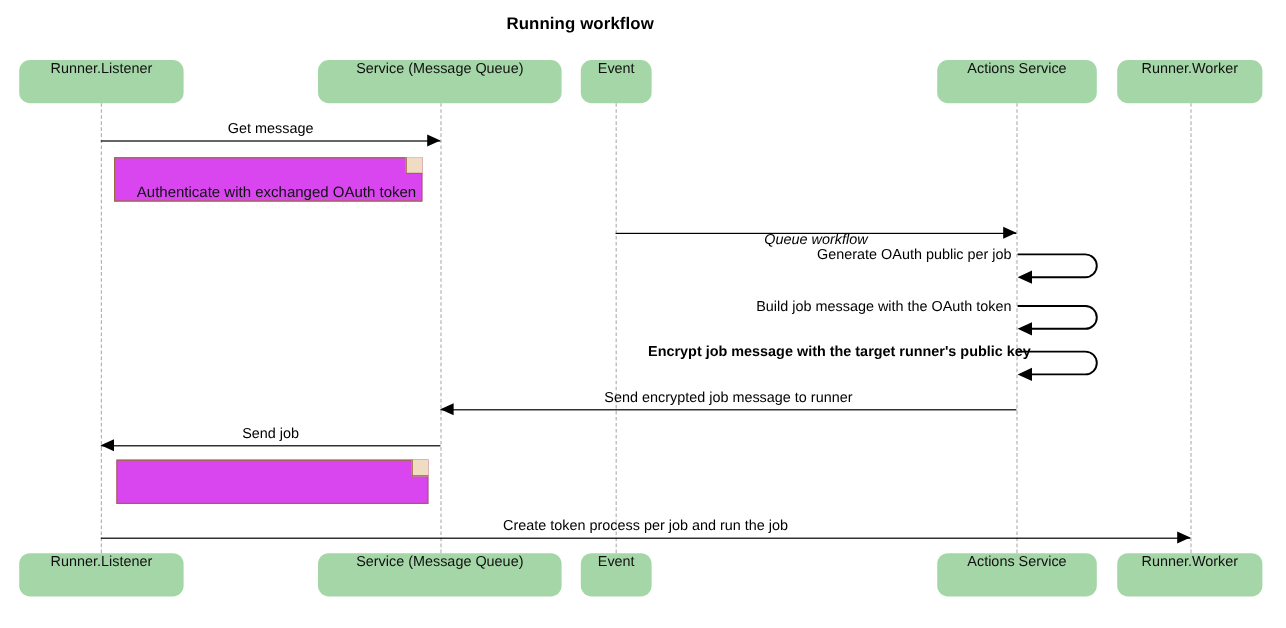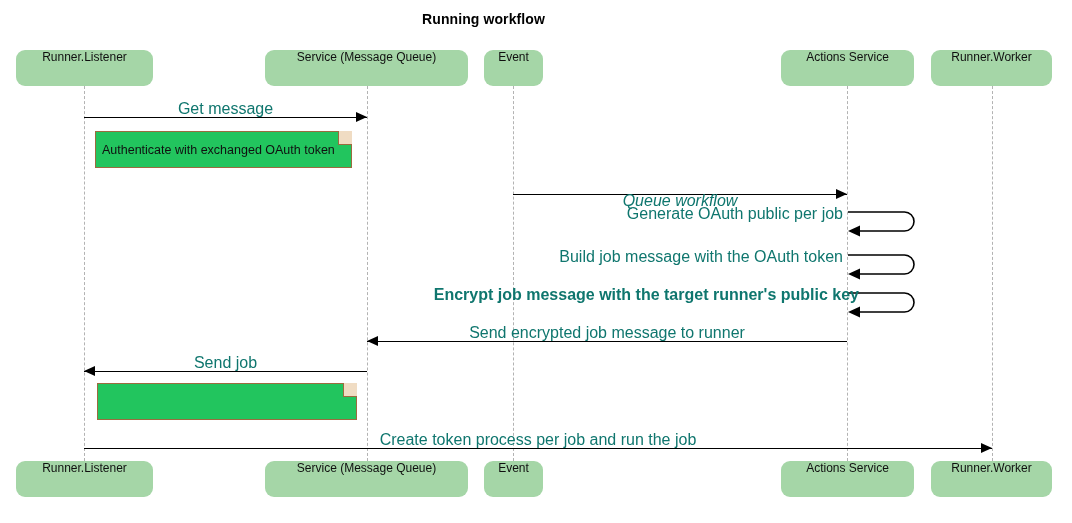--- a/index.html
+++ b/index.html
@@ -59,35 +59,35 @@
     border-bottom: 5.5px solid transparent;
   }
   .arrow-head.right {
     border-left: 11px solid #000000;
   }
   .arrow-head.left {
     border-right: 11px solid #000000;
   }
   .msg-label {
     position: absolute;
-    font-size: 16px;
-    color: #0f766e;
+    font-size: 12px;
+    color: #000000;
     white-space: nowrap;
     text-align: center;
   }
   .note {
     position: absolute;
     box-sizing: border-box;
-    background: #22c55e;
+    background: #d946ef;
     border: 1px solid #9c6b3f;
     font-size: 12.5px;
     color: #101010;
     display: flex;
-    align-items: center;
-    padding-left: 6px;
+    align-items: flex-end;
+    padding-left: 18px;
     white-space: nowrap;
   }
   .note-fold {
     position: absolute;
     top: -1px;
     right: -1px;
     width: 13px;
     height: 13px;
     background: #f0dcc3;
     border-left: 1px solid #9c6b3f;

